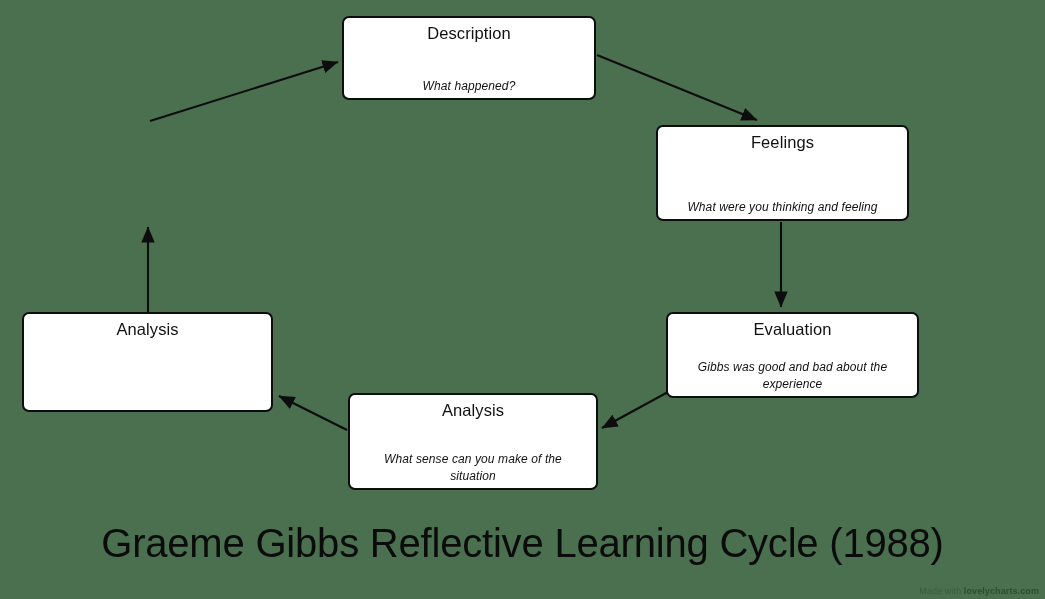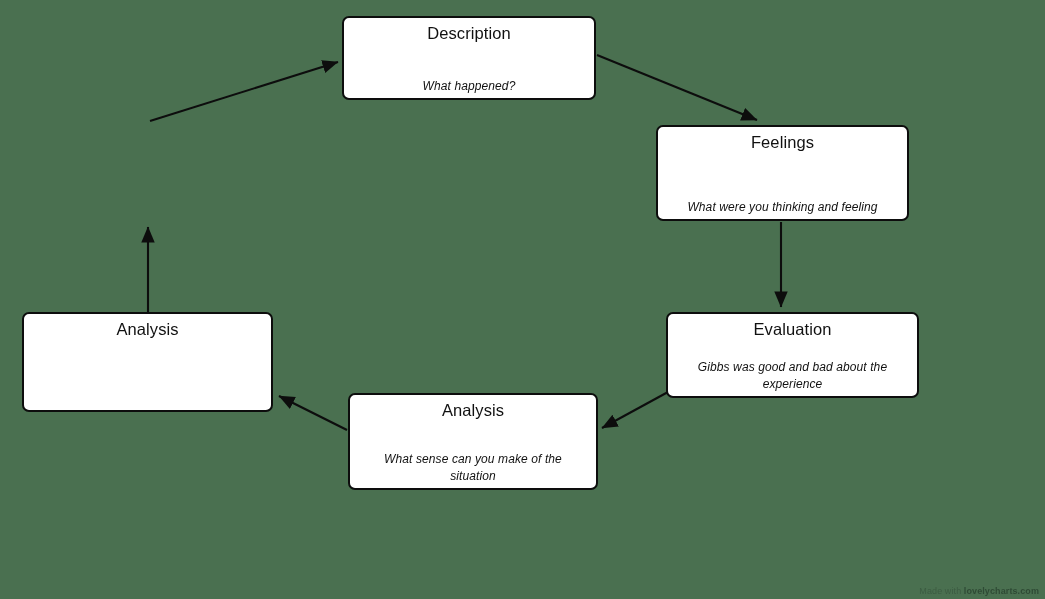--- a/index.html
+++ b/index.html
@@ -132,18 +132,19 @@
   <div class="node" id="node-analysis-bottom">
     <div class="title">Analysis</div>
     <div class="subtitle">What sense can you make of the situation</div>
   </div>
 
   <div class="node" id="node-analysis-left">
     <div class="title">Analysis</div>
   </div>
 
 
+  <div id="diagram-title">Graeme Gibbs Reflective Learning Cycle (1988)</div>
 
   <div id="watermark">
     <span>Made with </span><span class="brand">lovelycharts.com</span>
   </div>
 
 </div>
 
 </body></html>

